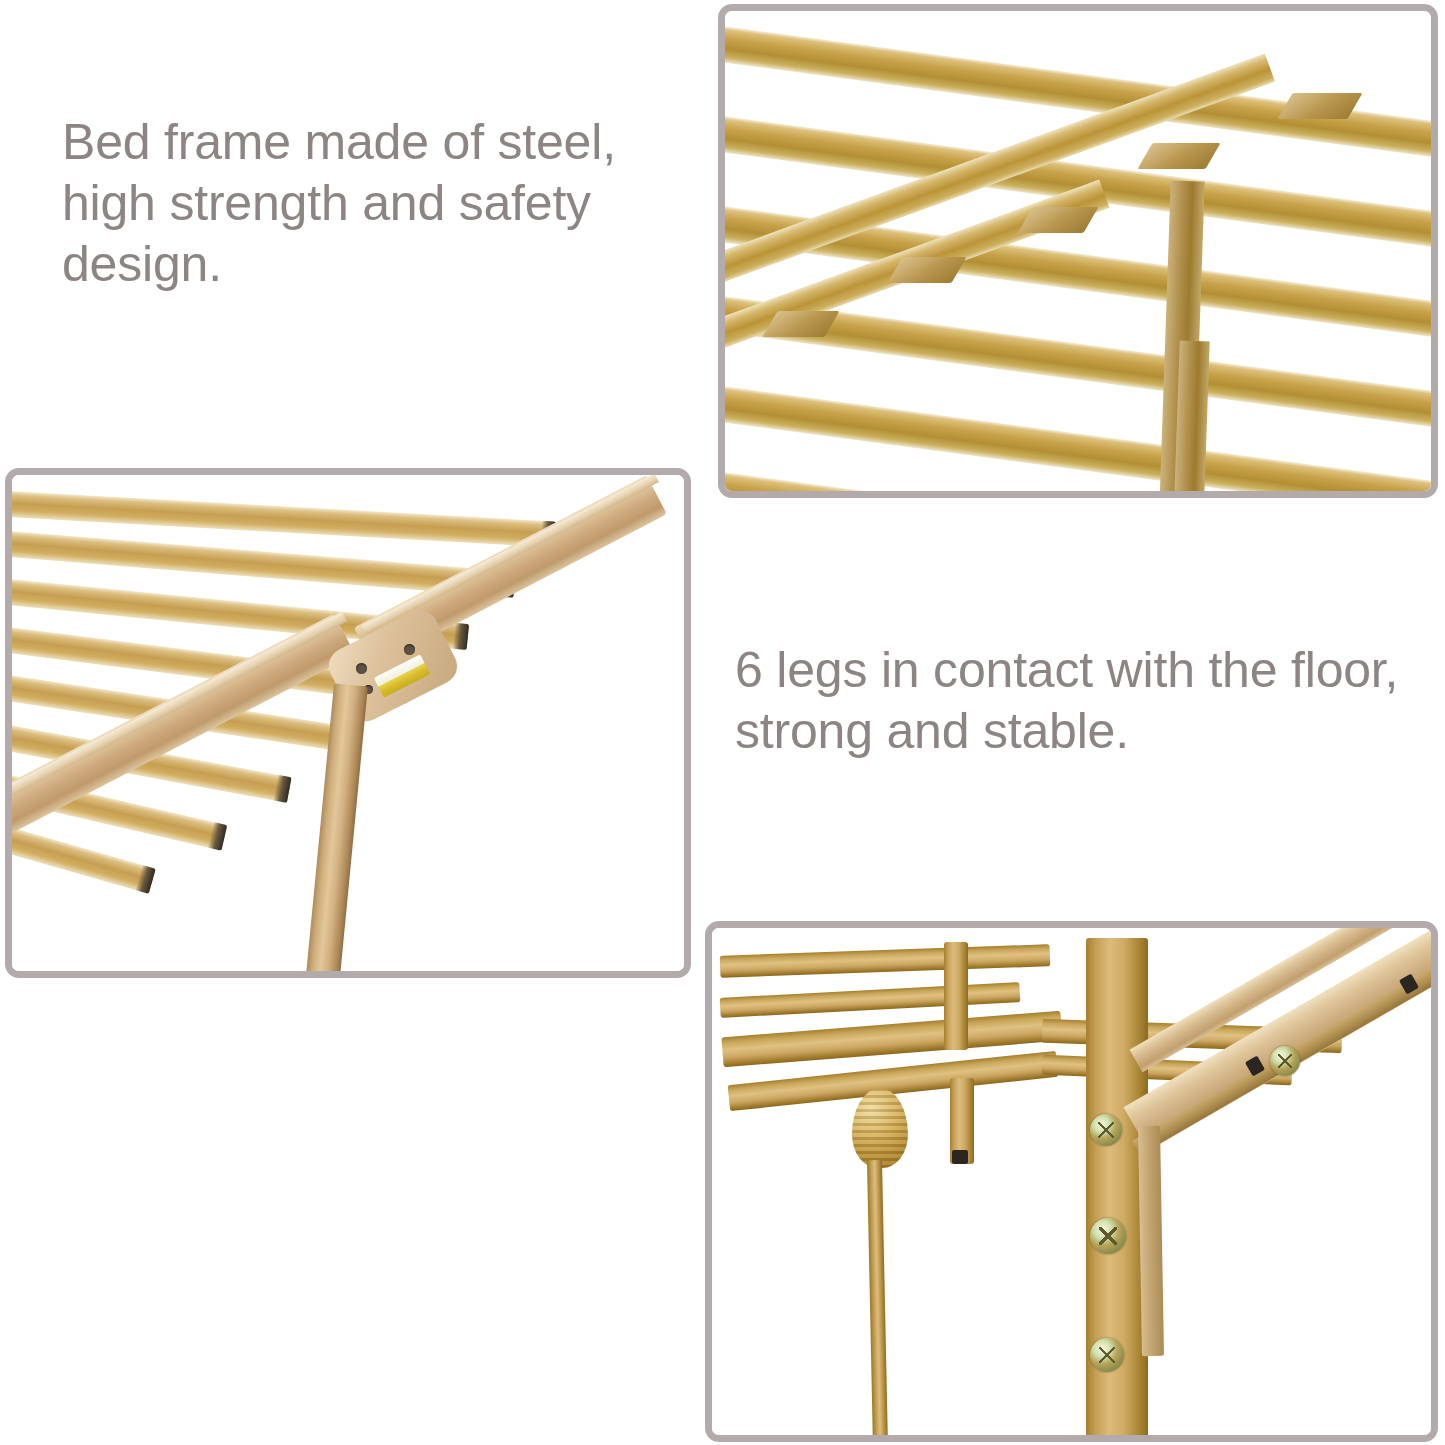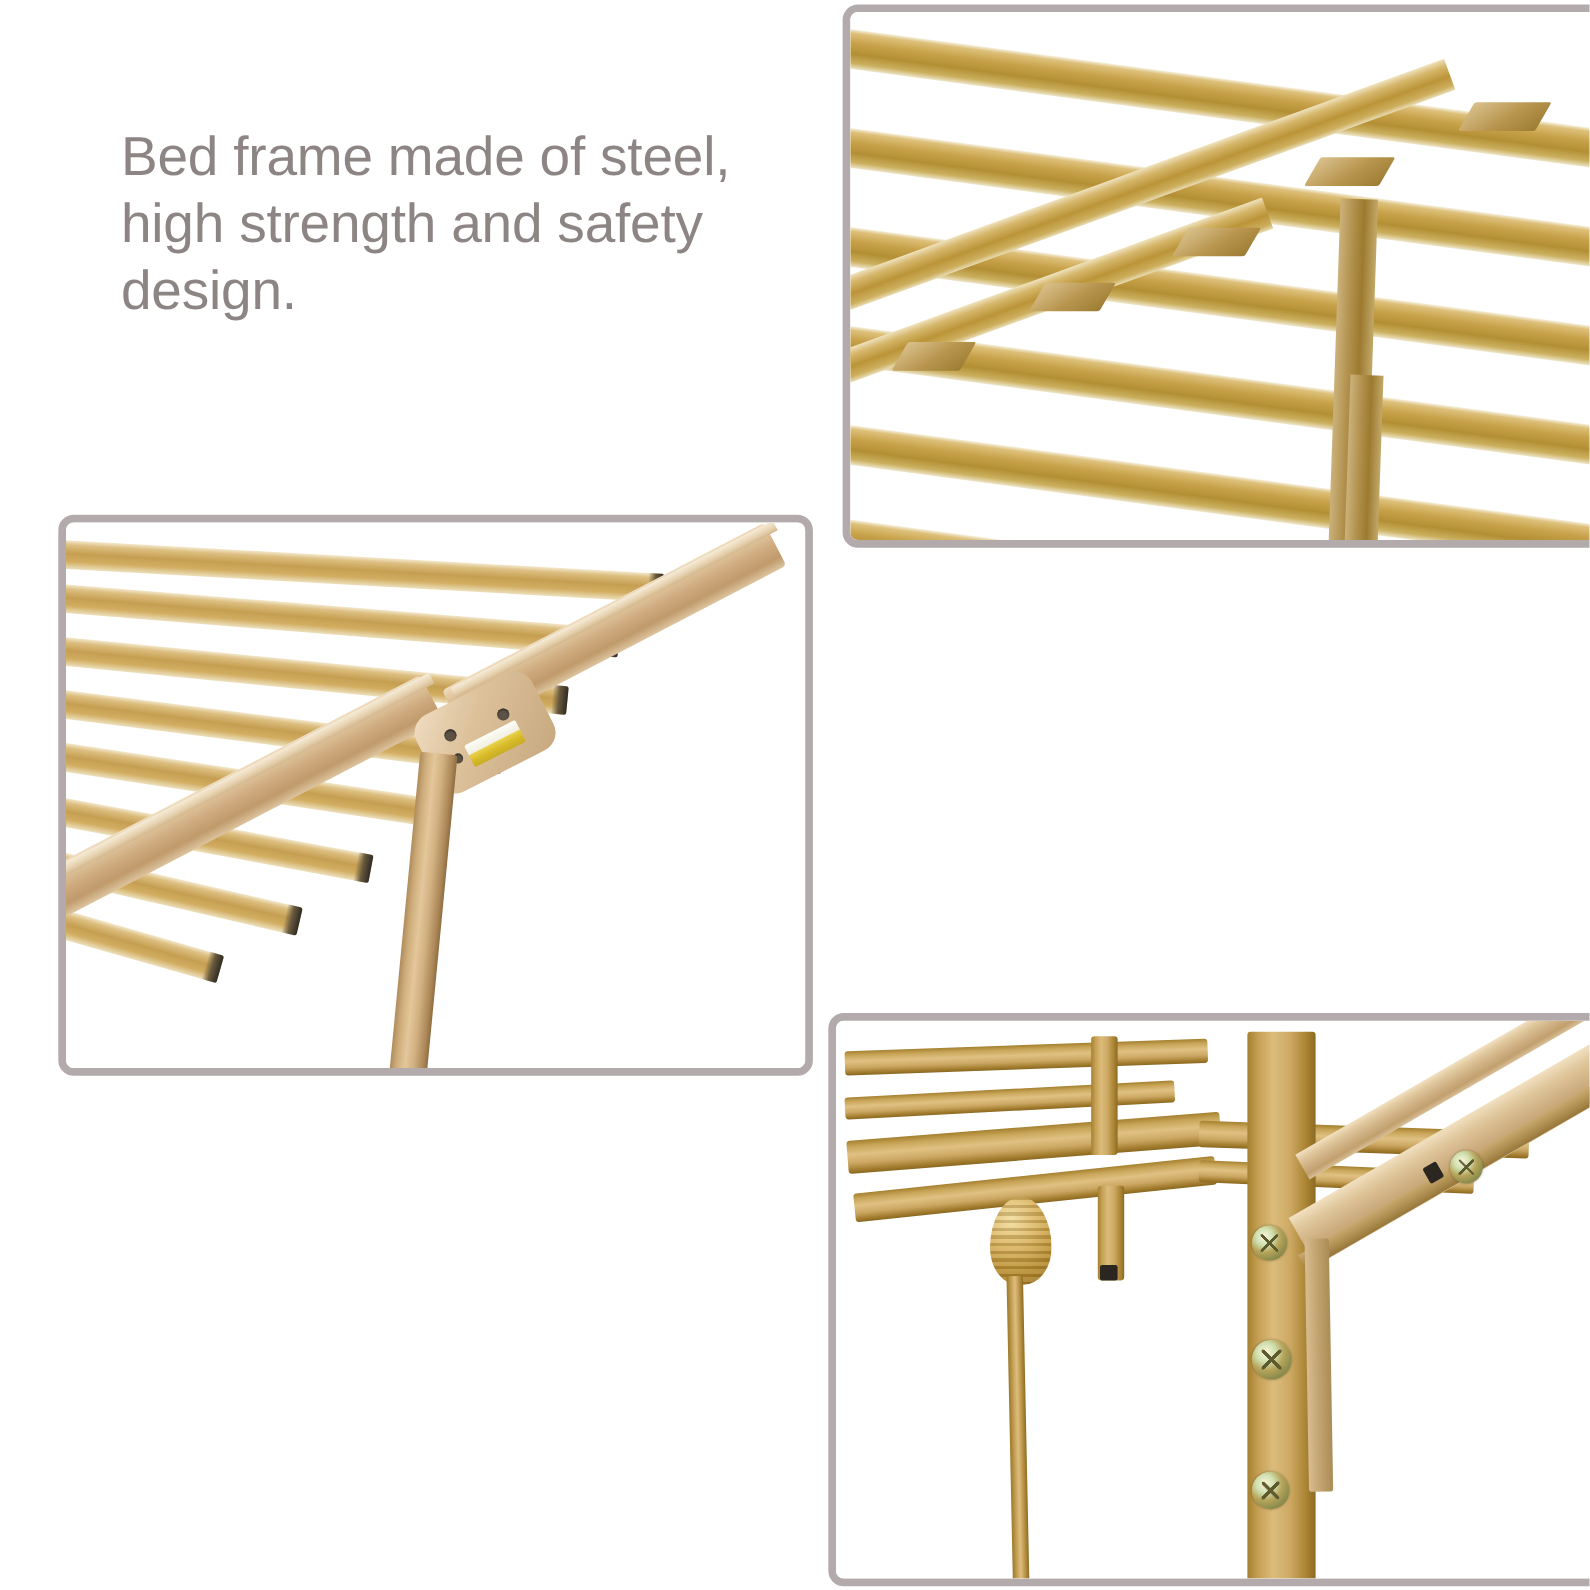--- a/index.html
+++ b/index.html
@@ -3,21 +3,21 @@
 <meta charset="utf-8">
 <style>
   html,body{margin:0;padding:0;}
   body{
     width:1445px;height:1445px;
     background:#ffffff;
     font-family:"Liberation Sans",sans-serif;
     overflow:hidden;
     position:relative;
   }
-  .stage{position:absolute;inset:0;margin-left:48px;}
+  .stage{position:absolute;inset:0;}
 
   
   .caption{
     position:absolute;
     color:#8d8583;
     font-size:50px;
     line-height:1.22;
     font-weight:400;
     letter-spacing:-0.2px;
     white-space:pre-line;
@@ -288,20 +288,22 @@
       <div class="p2-hole" style="left:344px;top:188px;width:11px;height:11px;"></div>
       <div class="p2-hole" style="left:392px;top:169px;width:11px;height:11px;"></div>
       <div class="p2-hole" style="left:352px;top:210px;width:9px;height:9px;"></div>
 
       <div class="p2-label" style="left:364px;top:190px;width:52px;height:22px;transform:rotate(-27deg);"></div>
 
       <div class="p2-leg" style="left:322px;top:210px;width:34px;height:300px;transform:rotate(5.5deg);"></div>
     </div>
   </div>
 
+  <div class="caption" id="cap-2">6 legs in contact with the floor,
+strong and stable.</div>
 
 
   <div class="panel" id="panel-joint">
     <div class="photo">
 
       <div class="p3-tube-h" style="left:8px;top:22px;width:330px;height:22px;transform:rotate(-2deg);"></div>
       <div class="p3-tube-h" style="left:8px;top:62px;width:300px;height:20px;transform:rotate(-3deg);"></div>
       <div class="p3-tube-h" style="left:10px;top:96px;width:340px;height:30px;transform:rotate(-4.5deg);"></div>
       <div class="p3-tube-h" style="left:16px;top:140px;width:330px;height:26px;transform:rotate(-6deg);"></div>
 

